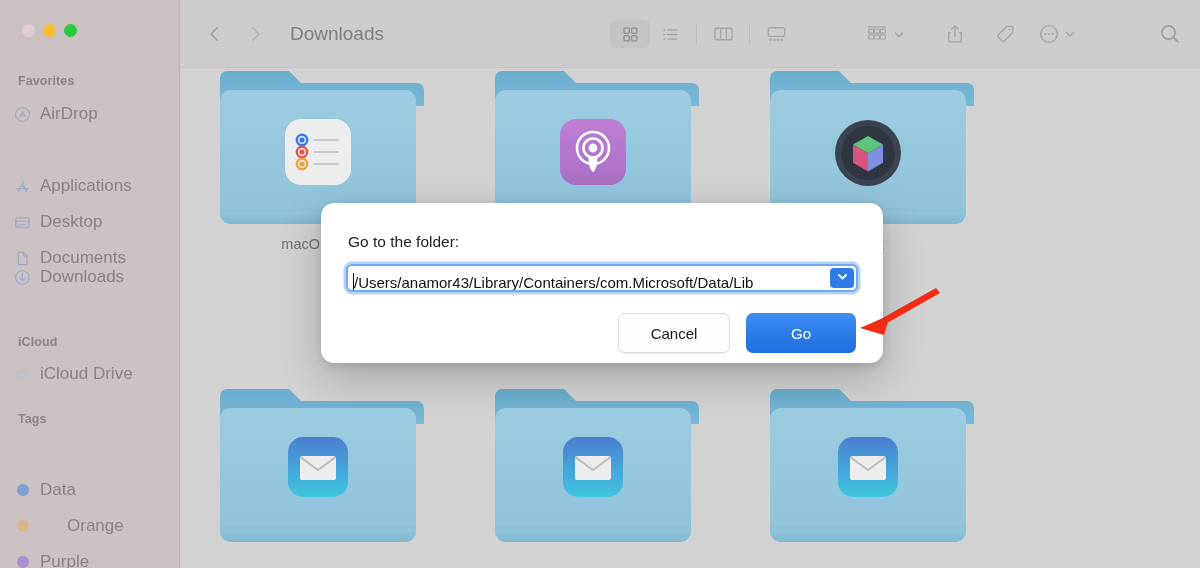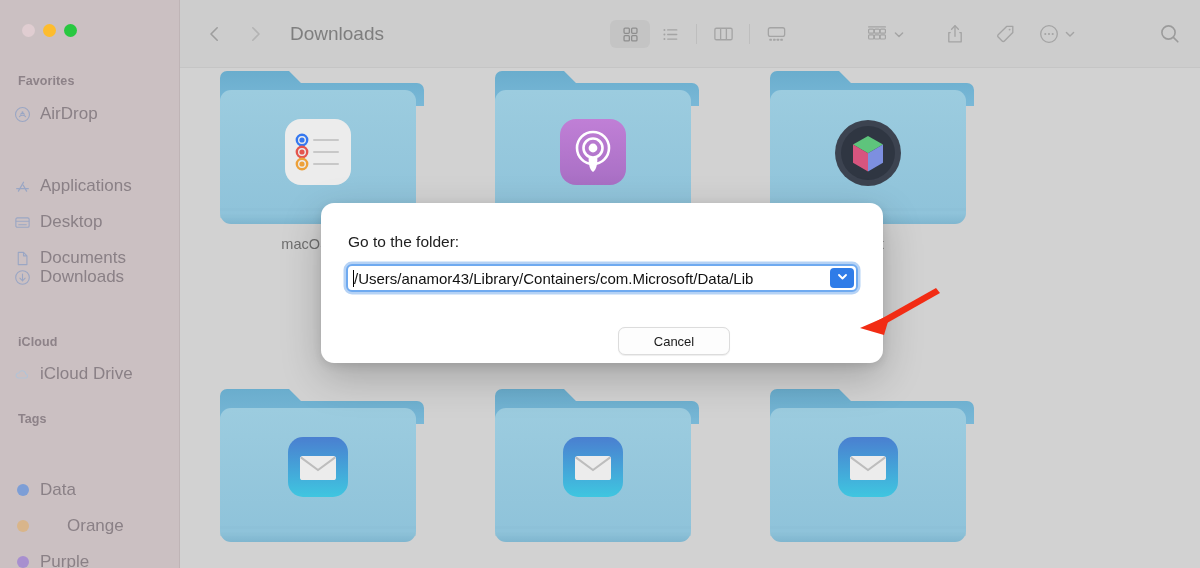--- a/index.html
+++ b/index.html
@@ -135,21 +135,21 @@
     position:absolute; left:27px; top:30px;
     font-size:15.5px; color:#202020;
   }
   #path-field {
     position:absolute; left:25px; top:61px;
     width:512px; height:28px;
     background:#fff;
     border:2px solid #6faaf0;
     border-radius:6px;
     box-shadow:0 0 0 2.5px rgba(90,155,232,0.45);
-    display:flex; align-items:center;
+    display:flex; align-items:flex-end;
     overflow:hidden;
   }
   #caret {
     width:1px; height:17px; background:#000;
     margin-left:5px; flex:0 0 1px;
   }
   #path-text {
     font-size:15px; color:#111;
     white-space:nowrap; overflow:hidden;
     padding-left:0px; flex:1 1 auto;
@@ -158,24 +158,23 @@
   #path-dropdown {
     position:absolute; right:2px; top:2px;
     width:24px; height:20px;
     background:#2f7ce8;
     border-radius:4px;
     display:flex; align-items:center; justify-content:center;
     color:#fff;
   }
   .dbtn {
     position:absolute; top:110px;
-    height:28px; border-radius:7px;
+    height:40px; border-radius:7px;
     display:flex; align-items:center; justify-content:center;
-    font-size:13px;
-    margin-top:14px;
+    font-size:15px;
   }
   #btn-cancel {
     left:297px; width:112px;
     background:#fdfdfd; color:#1a1a1a;
     border:1px solid #dcdcdc;
     box-shadow:0 0.5px 1px rgba(0,0,0,0.07);
   }
   #btn-go {
     left:425px; width:110px;
     background:linear-gradient(180deg,#3d8df2 0%,#1d6fe0 100%);
@@ -562,20 +561,21 @@
       <span id="path-dropdown">
         <span>
           <svg width="13" height="13" viewBox="0 0 13 13" fill="none" stroke="#ffffff" stroke-width="1.9" stroke-linecap="round" stroke-linejoin="round">
               <path d="M3 5l3.5 3.5L10 5"></path>
             </svg>
         </span>
       </span>
     </div>
 
     <div class="dbtn" id="btn-cancel">Cancel</div>
+    <div class="dbtn" id="btn-go">Go</div>
   </div>
 
   <div id="arrow">
     <svg width="100" height="60" viewBox="0 0 100 60">
       <g fill="#f22c14">
         <path d="M86 8 L22 44 L30 47 L90 13 Z"></path>
         <path d="M10 48 L40 35 L34 55 Z"></path>
       </g>
     </svg>
   </div>

